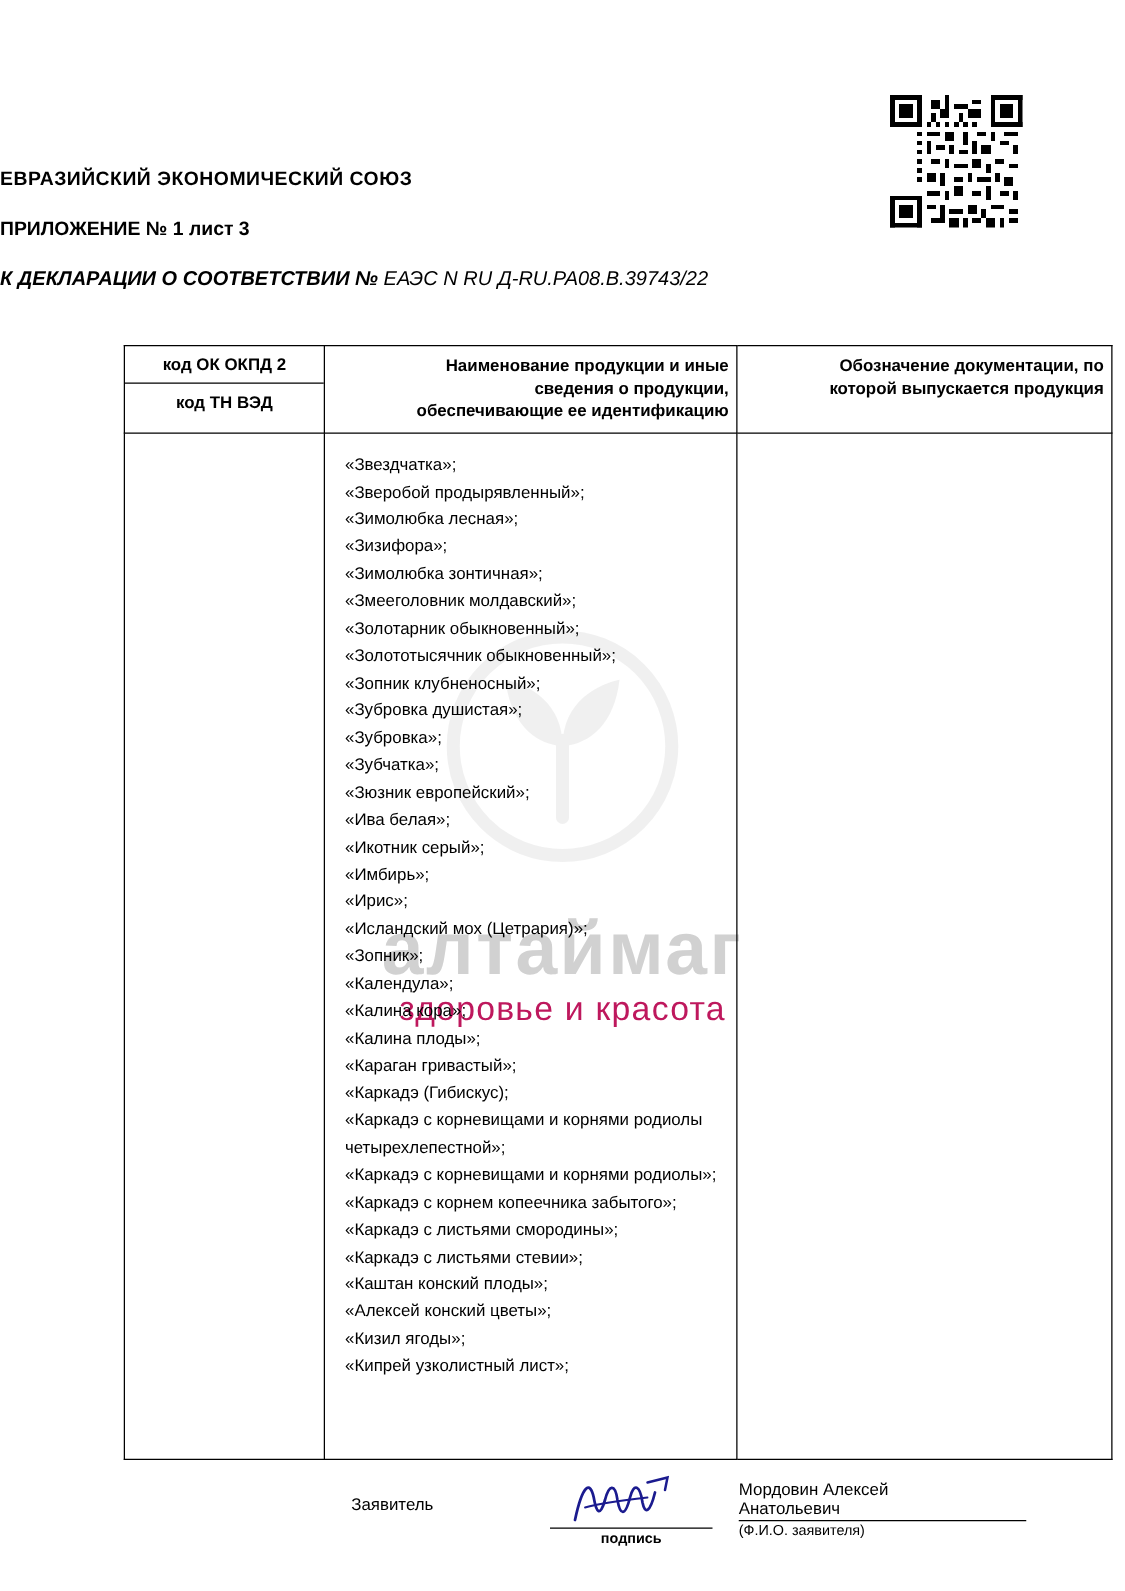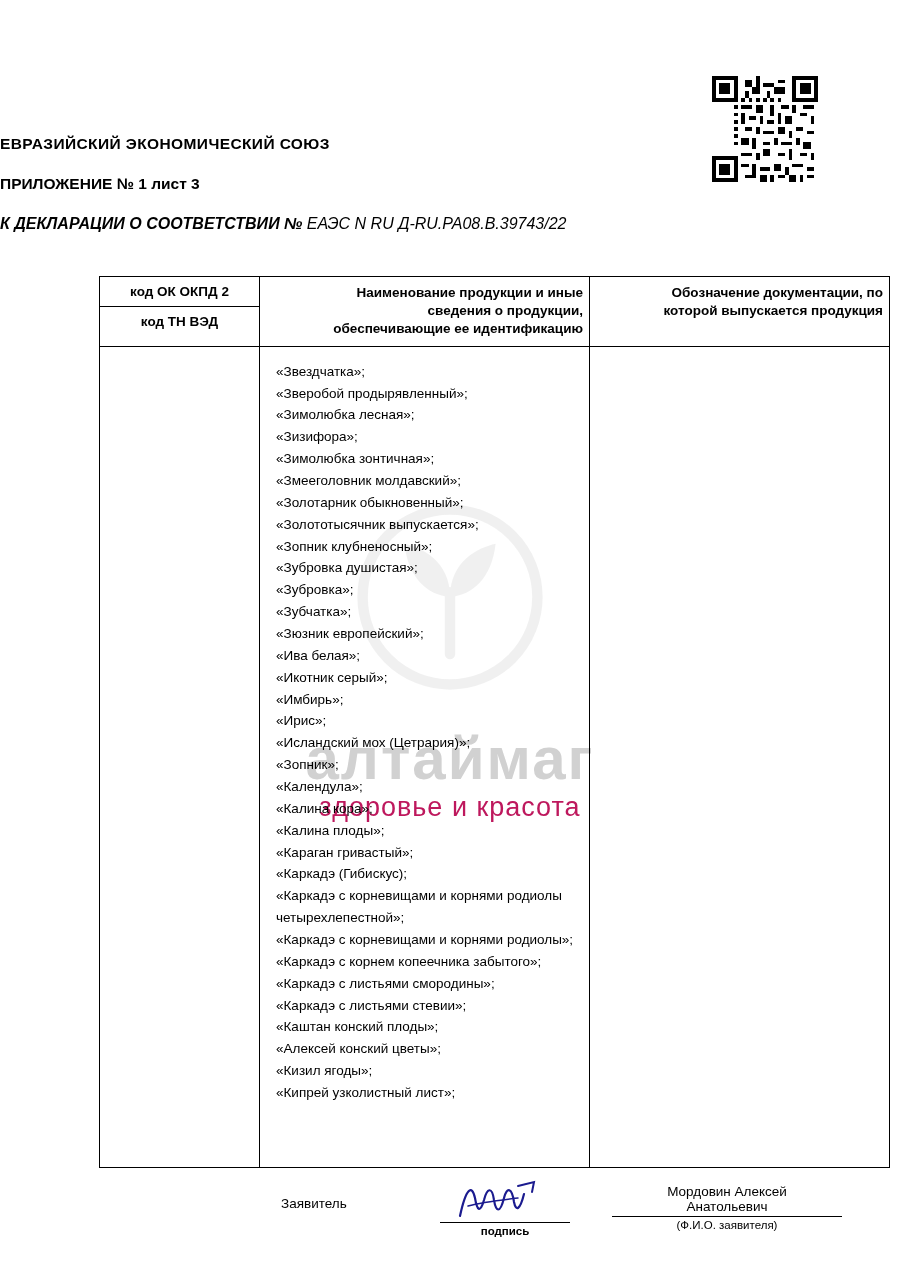--- a/index.html
+++ b/index.html
@@ -191,24 +191,23 @@
   .sig-rule {
     border-bottom: 1px solid #000;
     width: 130px;
   }
   .sig-caption {
     font-size: 11.5px;
     margin-top: 2px;
   }
   .name-block {
     position: absolute;
-    left: 612px;
+    left: 591px;
     top: 8px;
     width: 230px;
-    text-align: center;
   }
   .name-line1, .name-line2 { font-size: 13.5px; }
   .name-rule {
     border-bottom: 1px solid #000;
     width: 230px;
     margin-top: 2px;
   }
   .name-caption {
     font-size: 11.5px;
     margin-top: 2px;
@@ -354,21 +353,21 @@
           <td class="body-cell empty"></td>
           <td class="body-cell">
             <ul class="prod-list">
               <li>«Звездчатка»;</li>
               <li>«Зверобой продырявленный»;</li>
               <li>«Зимолюбка лесная»;</li>
               <li>«Зизифора»;</li>
               <li>«Зимолюбка зонтичная»;</li>
               <li>«Змееголовник молдавский»;</li>
               <li>«Золотарник обыкновенный»;</li>
-              <li>«Золототысячник выпускается»;</li>
+              <li>«Золототысячник обыкновенный»;</li>
               <li>«Зопник клубненосный»;</li>
               <li>«Зубровка душистая»;</li>
               <li>«Зубровка»;</li>
               <li>«Зубчатка»;</li>
               <li>«Зюзник европейский»;</li>
               <li>«Ива белая»;</li>
               <li>«Икотник серый»;</li>
               <li>«Имбирь»;</li>
               <li>«Ирис»;</li>
               <li>«Исландский мох (Цетрария)»;</li>

